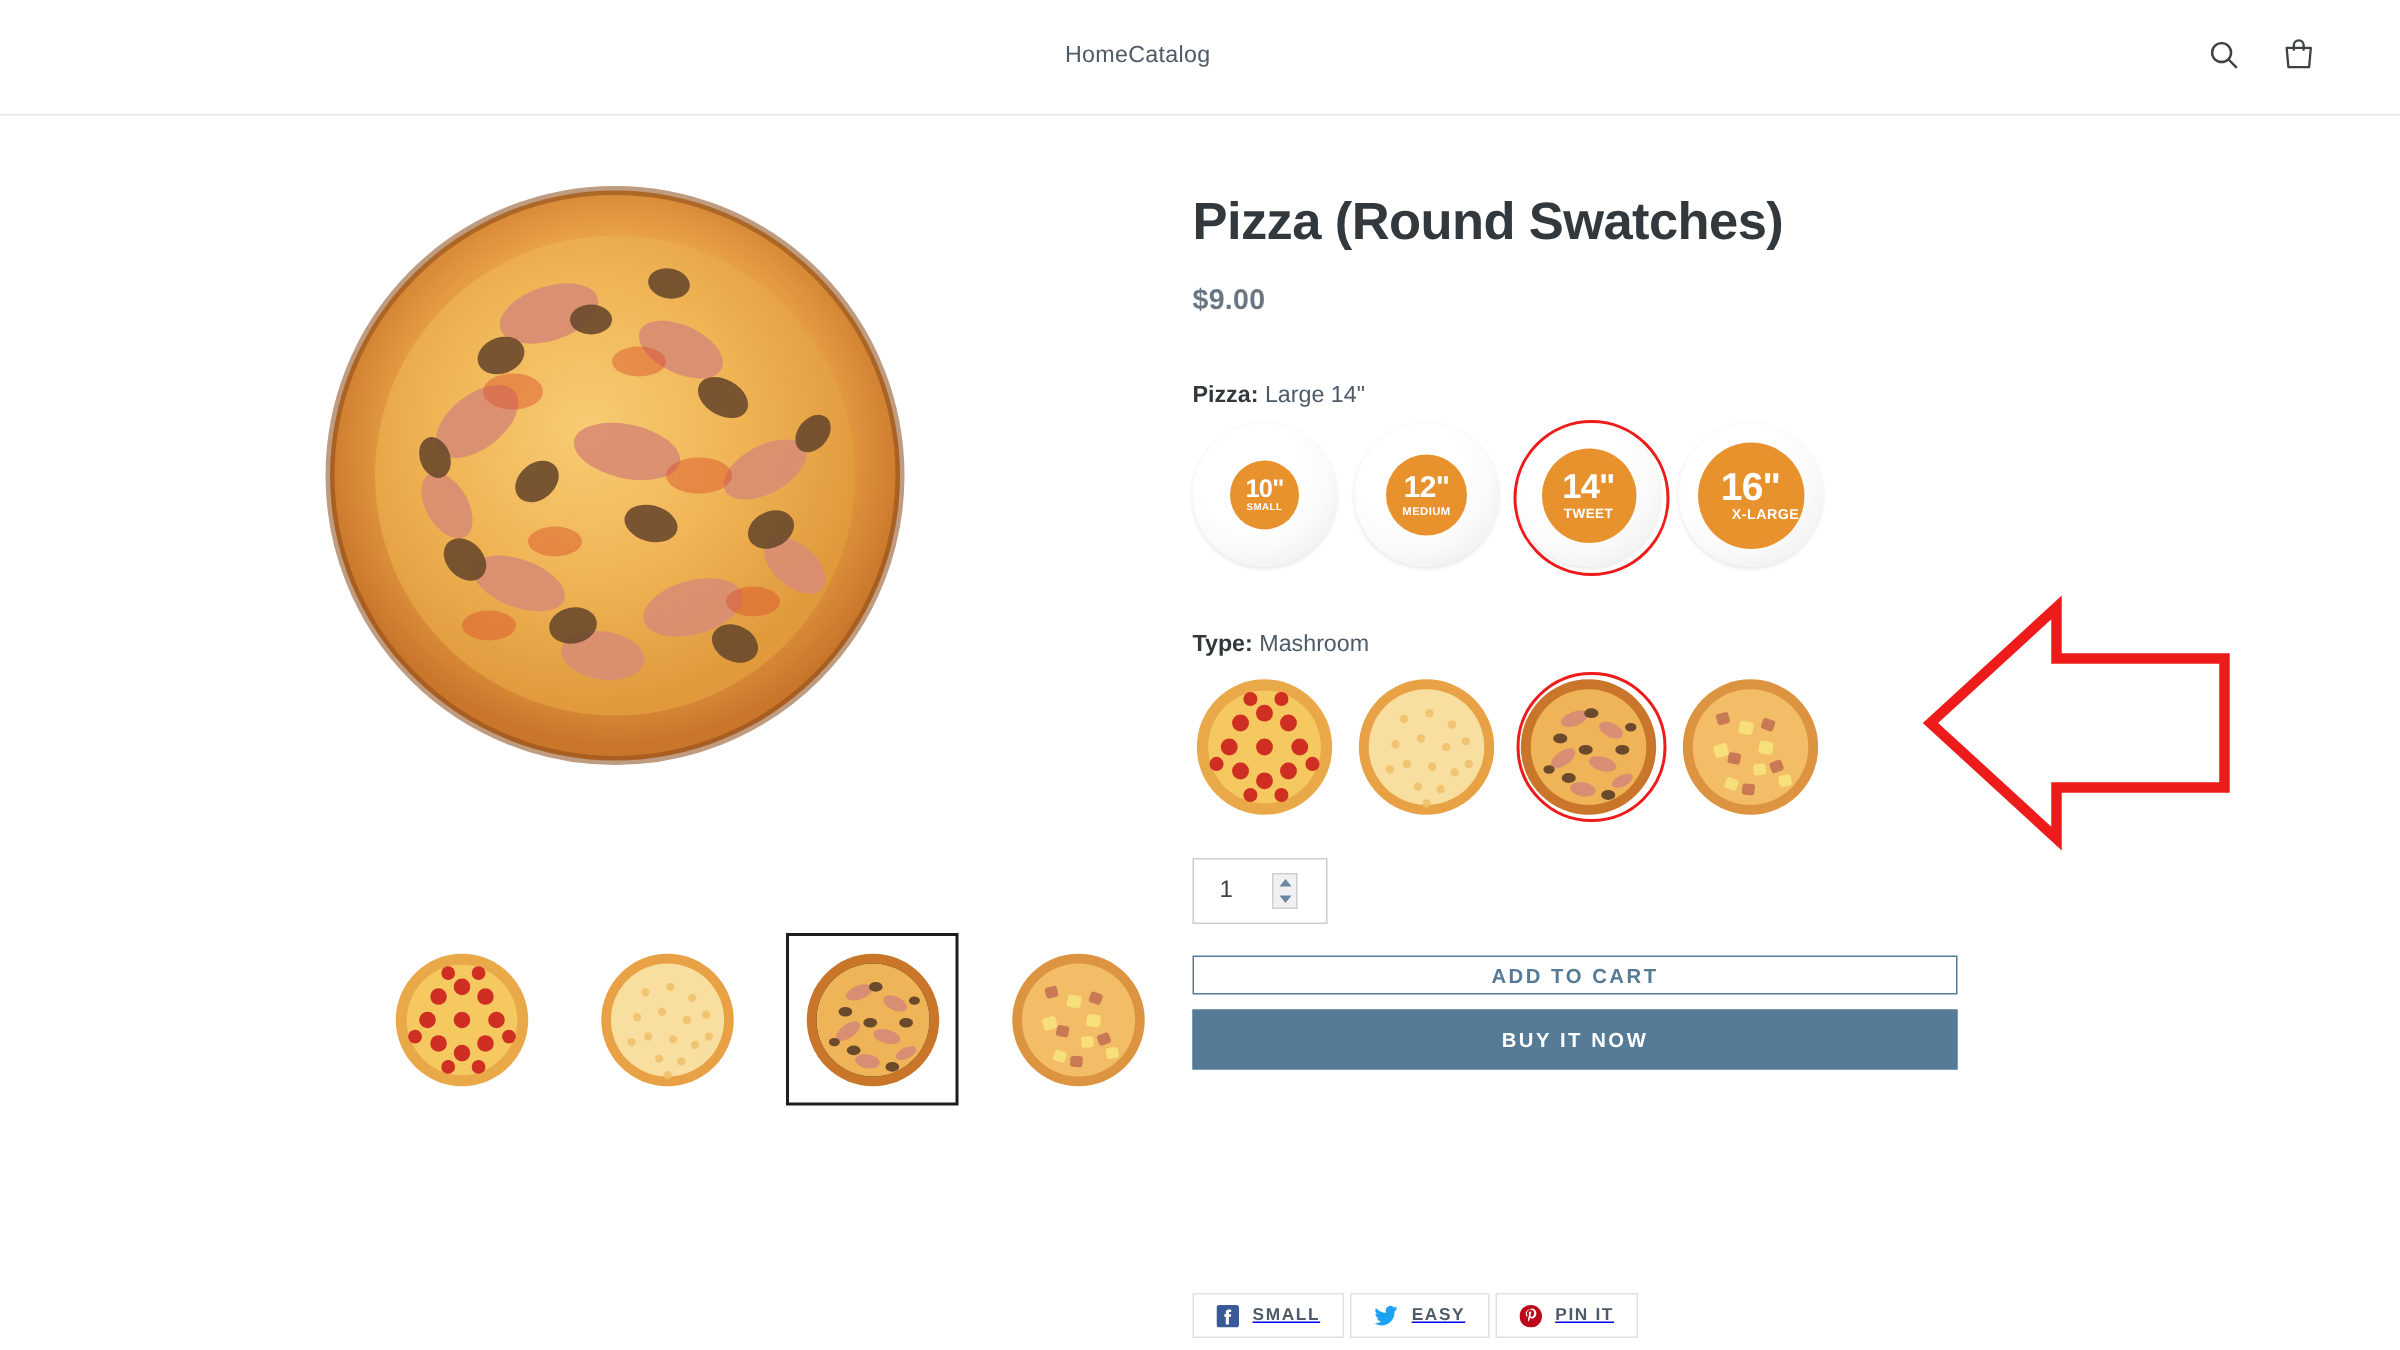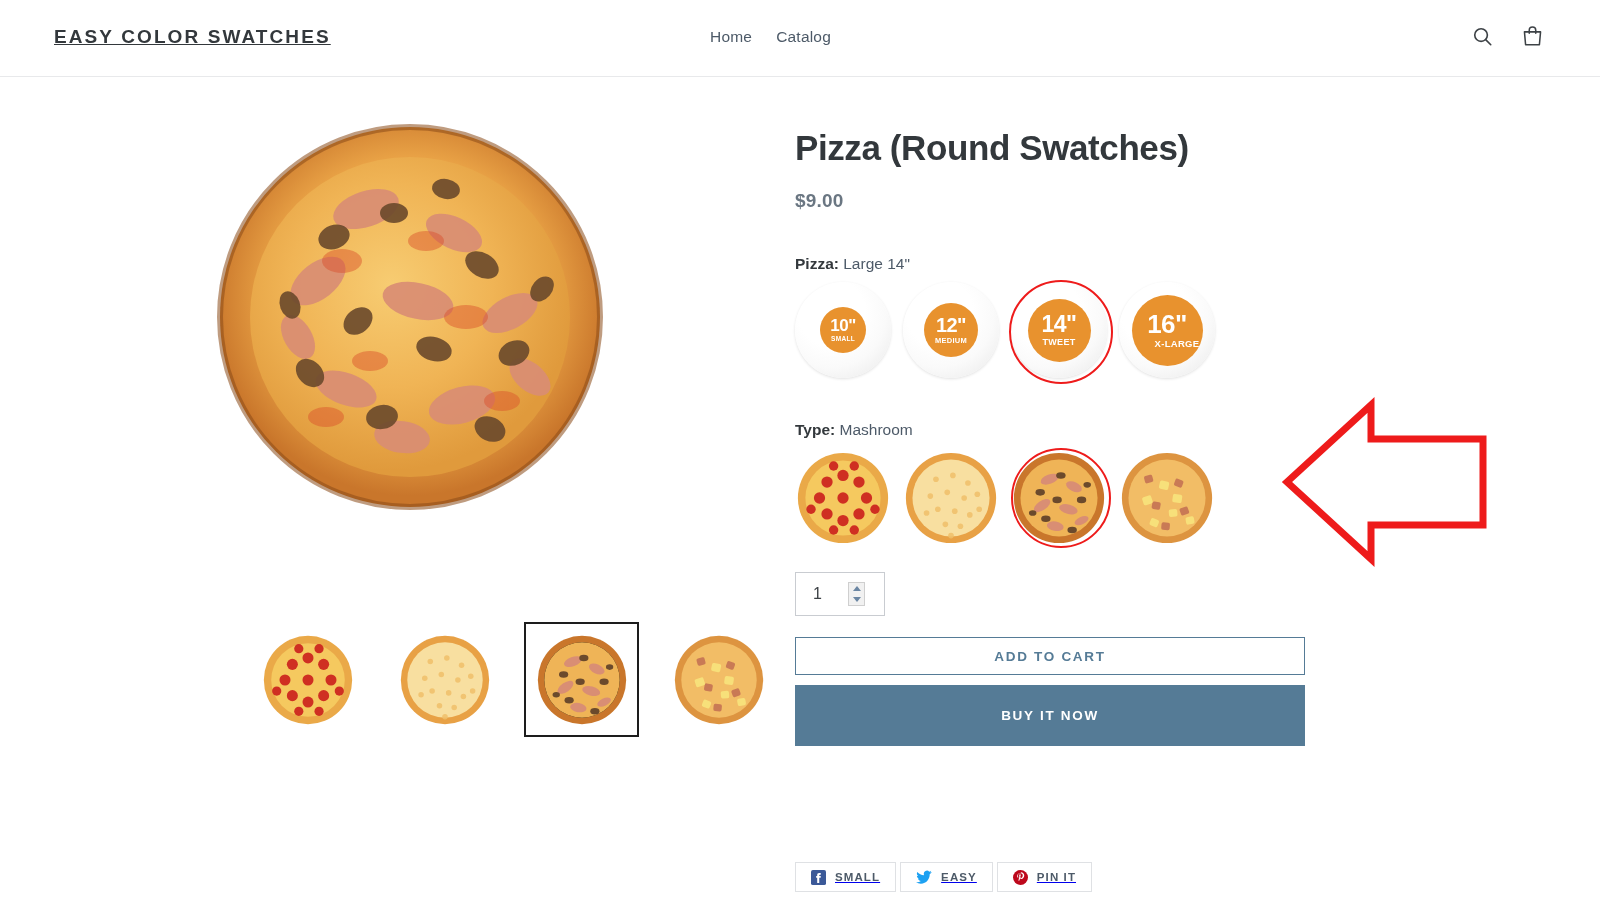--- a/index.html
+++ b/index.html
@@ -28,21 +28,20 @@
     font-size: 19px;
     font-weight: 700;
     letter-spacing: 2.1px;
     color: #33383c;
   }
   .main-nav {
     position: absolute;
     left: 710px;
     top: 28px;
     display: flex;
-    gap: 24px;
   }
   .nav-link {
     font-size: 15.5px;
     color: #4d5a68;
     text-decoration: none;
     letter-spacing: 0.2px;
   }
   .header-icons {
     position: absolute;
     right: 56px;
@@ -239,42 +238,42 @@
     width: 0; height: 0;
     border-left: 4px solid transparent;
     border-right: 4px solid transparent;
   }
   .tri-up { border-bottom: 5px solid #6b86a3; }
   .tri-dn { border-top: 5px solid #6b86a3; }
 
   
   .btn {
     width: 510px;
-    height: 38px;
+    height: 26px;
     display: flex;
     align-items: center;
     justify-content: center;
     font-size: 13.5px;
     font-weight: 700;
     letter-spacing: 1.7px;
     cursor: pointer;
     font-family: "Liberation Sans", sans-serif;
   }
   .btn-add {
     margin-top: 21px;
     background: #ffffff;
     border: 1px solid #557b96;
     color: #557b96;
   }
   .btn-buy {
     margin-top: 10px;
     background: #557b96;
     border: 1px solid #557b96;
     color: #ffffff;
-    height: 61px;
+    height: 40px;
   }
 
   
   .share-row {
     position: absolute;
     left: 795px;
     top: 785px;
     display: flex;
     gap: 4px;
   }
@@ -300,21 +299,20 @@
     position: absolute;
     left: 1275px;
     top: 315px;
     pointer-events: none;
   }
 </style>
 </head>
 <body>
 
 <header class="site-header">
-  <a class="brand" href="#">EASY COLOR SWATCHES</a>
 
   <nav class="main-nav">
     <a class="nav-link" href="#">Home</a>
     <a class="nav-link" href="#">Catalog</a>
   </nav>
 
   <div class="header-icons">
     <a class="icon-btn" href="#">
       <svg width="23" height="23" viewBox="0 0 24 24" fill="none" stroke="#3d4246" stroke-width="1.7">
         <circle cx="10.5" cy="10.5" r="6.6"></circle>

